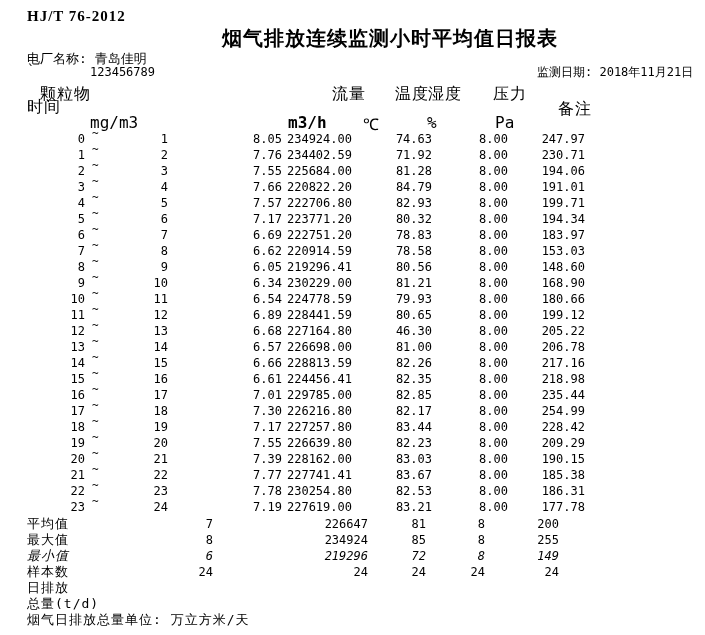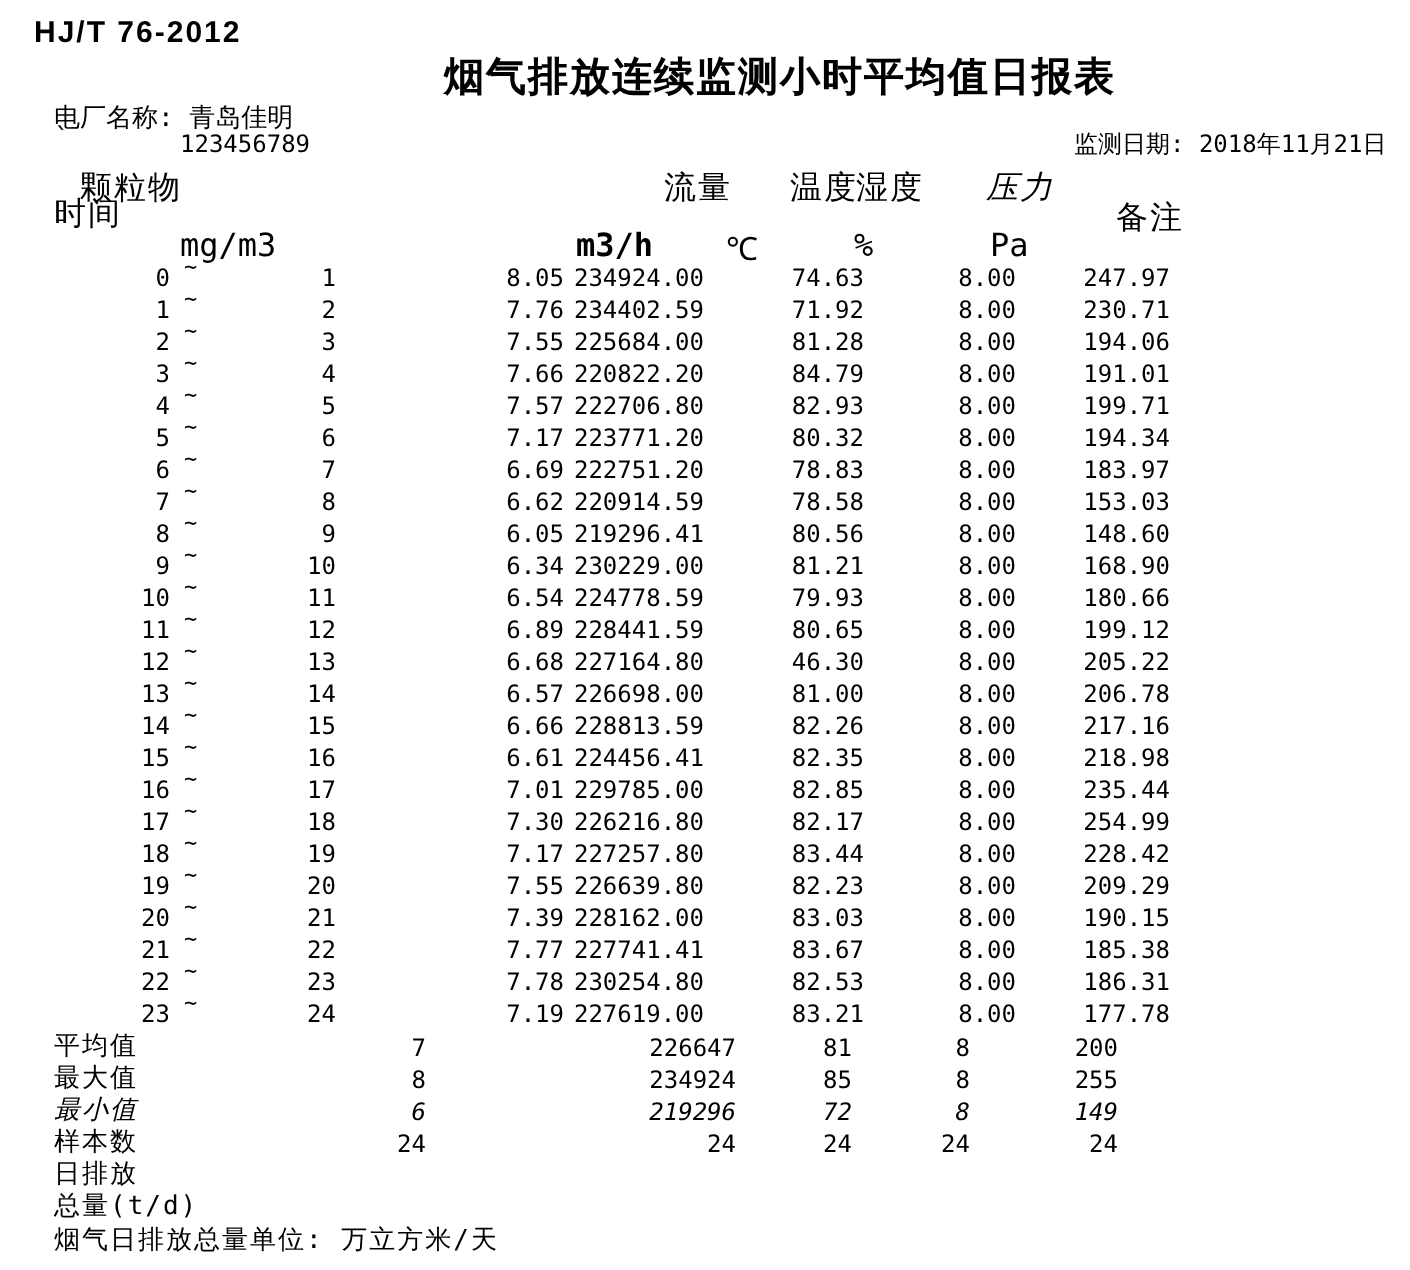--- a/index.html
+++ b/index.html
@@ -1,32 +1,32 @@
 <!DOCTYPE html>
 <html><head>
 <meta charset="utf-8">
 <style>
   html,body{margin:0;padding:0;background:#fff;}
   .page{position:relative;width:705px;height:635px;background:#ffffff;color:#000;
         font-family:"DejaVu Sans Mono","Liberation Mono",monospace;overflow:hidden;}
   .abs{position:absolute;white-space:nowrap;}
-  .std-code{left:17px;top:8px;font-family:Liberation Sans, sans-serif;
+  .std-code{left:27px;top:8px;font-family:Liberation Serif, serif;
             font-weight:bold;font-size:15px;letter-spacing:1px;}
   .title{left:222px;top:25px;font-family:"DejaVu Sans","Liberation Sans",sans-serif;
          font-weight:bold;font-size:20px;letter-spacing:1px;}
   .plant-name{left:27px;top:50px;font-size:13px;}
   .stray{left:27px;top:62px;font-size:13px;}
   .plant-id{left:90px;top:65px;font-size:12px;}
   .mon-date{left:537px;top:64px;font-size:12px;}
   .colhead{font-size:16px;letter-spacing:1px;}
   .h-pm{left:40px;top:84px;}
   .h-flow{left:332px;top:84px;}
   .h-temp{left:395px;top:84px;}
   .h-hum{left:428px;top:84px;}
-  .h-pres{left:493px;top:84px;font-style:italic;}
+  .h-pres{left:493px;top:84px;}
   .h-time{left:27px;top:97px;}
   .h-remark{left:558px;top:99px;}
   .unit{font-size:16px;top:113px;}
   .u-pm{left:90px;}
   .u-flow{left:288px;font-weight:bold;}
   .u-temp{left:363px;}
   .u-hum{left:427px;}
   .u-pres{left:495px;}
   .row{position:absolute;left:0;width:705px;height:16px;font-size:12px;line-height:16px;}
   .row span{position:absolute;top:0;white-space:nowrap;}

